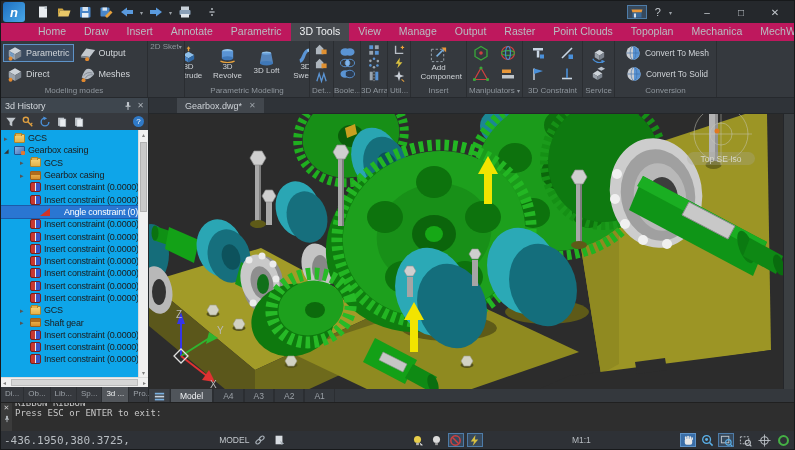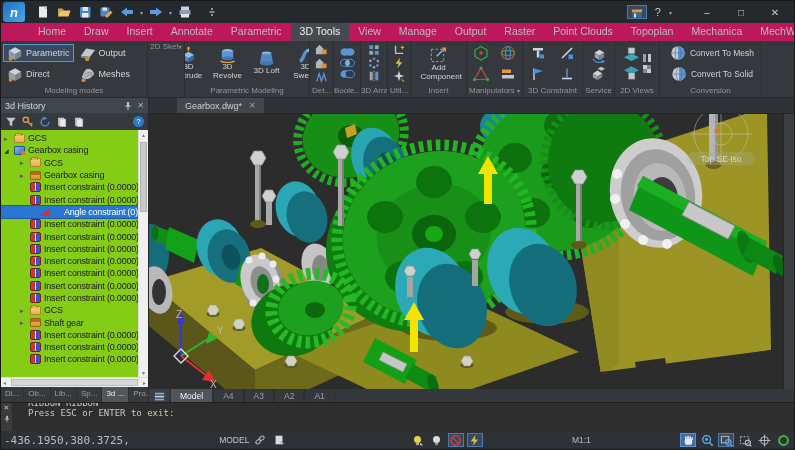--- a/index.html
+++ b/index.html
@@ -32,21 +32,21 @@
   .gridbtns{display:grid;grid-template-columns:1fr 1fr;gap:2px;align-items:center;justify-items:center;padding:2px;}
   .hbtn{display:flex;align-items:center;gap:4px;font-size:8.5px;color:#cfd3d7;white-space:nowrap;padding:1px 4px;}
   .convcol{display:flex;flex-direction:column;gap:3px;align-items:flex-start;}
   
   .main{flex:1;display:flex;min-height:0;}
   .sidebar{width:148px;flex:none;display:flex;flex-direction:column;border-right:1px solid #26292c;background:#36393e;}
   .sb-header{height:15px;background:#3e464e;display:flex;align-items:center;padding:0 4px;font-size:9px;color:#d3d8dd;flex:none;}
   .sb-header .sp{margin-left:auto;display:flex;gap:4px;color:#aab0b6;font-size:8px;}
   .sb-tools{height:17px;background:#36393e;display:flex;align-items:center;gap:5px;padding:0 4px;flex:none;}
   .sb-tools .help{margin-left:auto;width:11px;height:11px;border-radius:50%;background:#2f7ac8;color:#fff;font-size:8px;display:flex;align-items:center;justify-content:center;}
-  .treewrap{flex:1;position:relative;background:#84cc16;min-height:0;}
+  .treewrap{flex:1;position:relative;background:#0ea5e9;min-height:0;}
   .tree{position:absolute;inset:0 10px 0 0;overflow:hidden;padding-top:2px;}
   .trow{height:12.3px;display:flex;align-items:center;font-size:9px;color:#1c1c1c;white-space:nowrap;letter-spacing:-0.2px;}
   .trow.d0{padding-left:3px;}
   .trow.d1{padding-left:19px;}
   .tarrow{width:10px;flex:none;color:#555;font-size:7px;line-height:1;}
   .arrow-collapsed .tarrow::before{content:"▸";}
   .arrow-expanded .tarrow::before{content:"◢";font-size:6px;color:#333;}
   .ticon{width:11px;height:9px;flex:none;margin-right:3px;position:relative;}
   .icon-folder .ticon{background:linear-gradient(#f6d278,#e4b24a);border:1px solid #b0842c;border-radius:1px;}
   .icon-folder .ticon::before{content:"";position:absolute;top:-2px;left:0;width:5px;height:2px;background:#e4b24a;border:1px solid #b0842c;border-bottom:none;}
@@ -74,21 +74,21 @@
   .viewport{flex:1;display:flex;flex-direction:column;min-width:0;}
   .doctabs{height:16px;background:#2f3338;flex:none;display:flex;align-items:stretch;border-bottom:1px solid #24272a;}
   .doctab{margin-left:28px;background:#42474d;display:flex;align-items:center;gap:7px;padding:0 8px;font-size:9px;color:#ccd1d6;}
   .doctab .x{font-size:8px;color:#9aa0a6;}
   .canvas{flex:none;display:block;}
   .laytabs{height:15px;background:#34383d;flex:none;display:flex;align-items:stretch;gap:1px;}
   .burger{width:20px;display:flex;align-items:center;justify-content:center;background:#3c4046;}
   .laytab{padding:2px 9px;font-size:8.5px;color:#9aa0a6;border-right:1px solid #2b2e32;border-left:1px solid #2b2e32;}
   .laytab.active{background:#50555b;color:#f0f2f4;}
   
-  .cmd{height:29px;background:#2e2e2e;flex:none;position:relative;overflow:hidden;border-top:1px solid #202020;padding-left:13px;}
+  .cmd{height:29px;background:#2e2e2e;flex:none;position:relative;overflow:hidden;border-top:1px solid #202020;}
   .cmd-gutter{position:absolute;left:0;top:0;bottom:0;width:11px;background:#3b3b3b;display:flex;flex-direction:column;align-items:center;gap:3px;padding-top:1px;color:#c8c8c8;font-size:7px;}
   .cmd-lines{margin-left:14px;font-family:"DejaVu Sans Mono",monospace;font-size:9px;color:#c8c8c8;line-height:10px;}
   .cmd-lines .clip{margin-top:-5px;}
   
   .status{height:18px;background:#2e3136;flex:none;display:flex;align-items:center;font-size:8.5px;color:#aab0b6;padding:0 3px;gap:3px;white-space:nowrap;}
   .coords{font-family:"DejaVu Sans Mono",monospace;font-size:11px;color:#b8bdc2;width:126px;flex:none;overflow:hidden;}
   .stog{padding:1px 3px;border:1px solid transparent;}
   .stog.on{border:1px solid #4e7ca8;background:#37495c;color:#d8e2ec;}
   .sgroup{display:flex;align-items:center;gap:3px;}
   .sicon{width:16px;height:14px;display:flex;align-items:center;justify-content:center;border:1px solid transparent;}
@@ -700,49 +700,20 @@
               <use href="#servcube"></use>
             </svg>
           </span>
         <span>
             <svg class="ic" width="17" height="17">
               <use href="#cubes2"></use>
             </svg>
           </span>
       </div>
       <div class="plabel">Service</div>
-    </div>
-    <div class="panel" style="width:45px">
-      <div class="pbody" style="gap:2px;">
-        <div class="stack">
-          <span>
-              <svg class="ic" width="17" height="17">
-                <use href="#view1"></use>
-              </svg>
-            </span>
-          <span>
-              <svg class="ic" width="17" height="17">
-                <use href="#view2"></use>
-              </svg>
-            </span>
-        </div>
-        <div class="stack">
-          <span>
-              <svg class="ic" width="10" height="10">
-                <use href="#vsmall"></use>
-              </svg>
-            </span>
-          <span>
-              <svg class="ic" width="10" height="10">
-                <use href="#checker"></use>
-              </svg>
-            </span>
-        </div>
-      </div>
-      <div class="plabel">2D Views</div>
     </div>
     <div class="panel" style="width:102px">
       <div class="pbody convcol" style="align-items:center;padding-left:3px;">
         <div class="hbtn">
             <svg class="ic" width="16" height="16">
               <use href="#sphere"></use>
             </svg>
             <span>Convert To Mesh</span>
           </div>
         <div class="hbtn">

